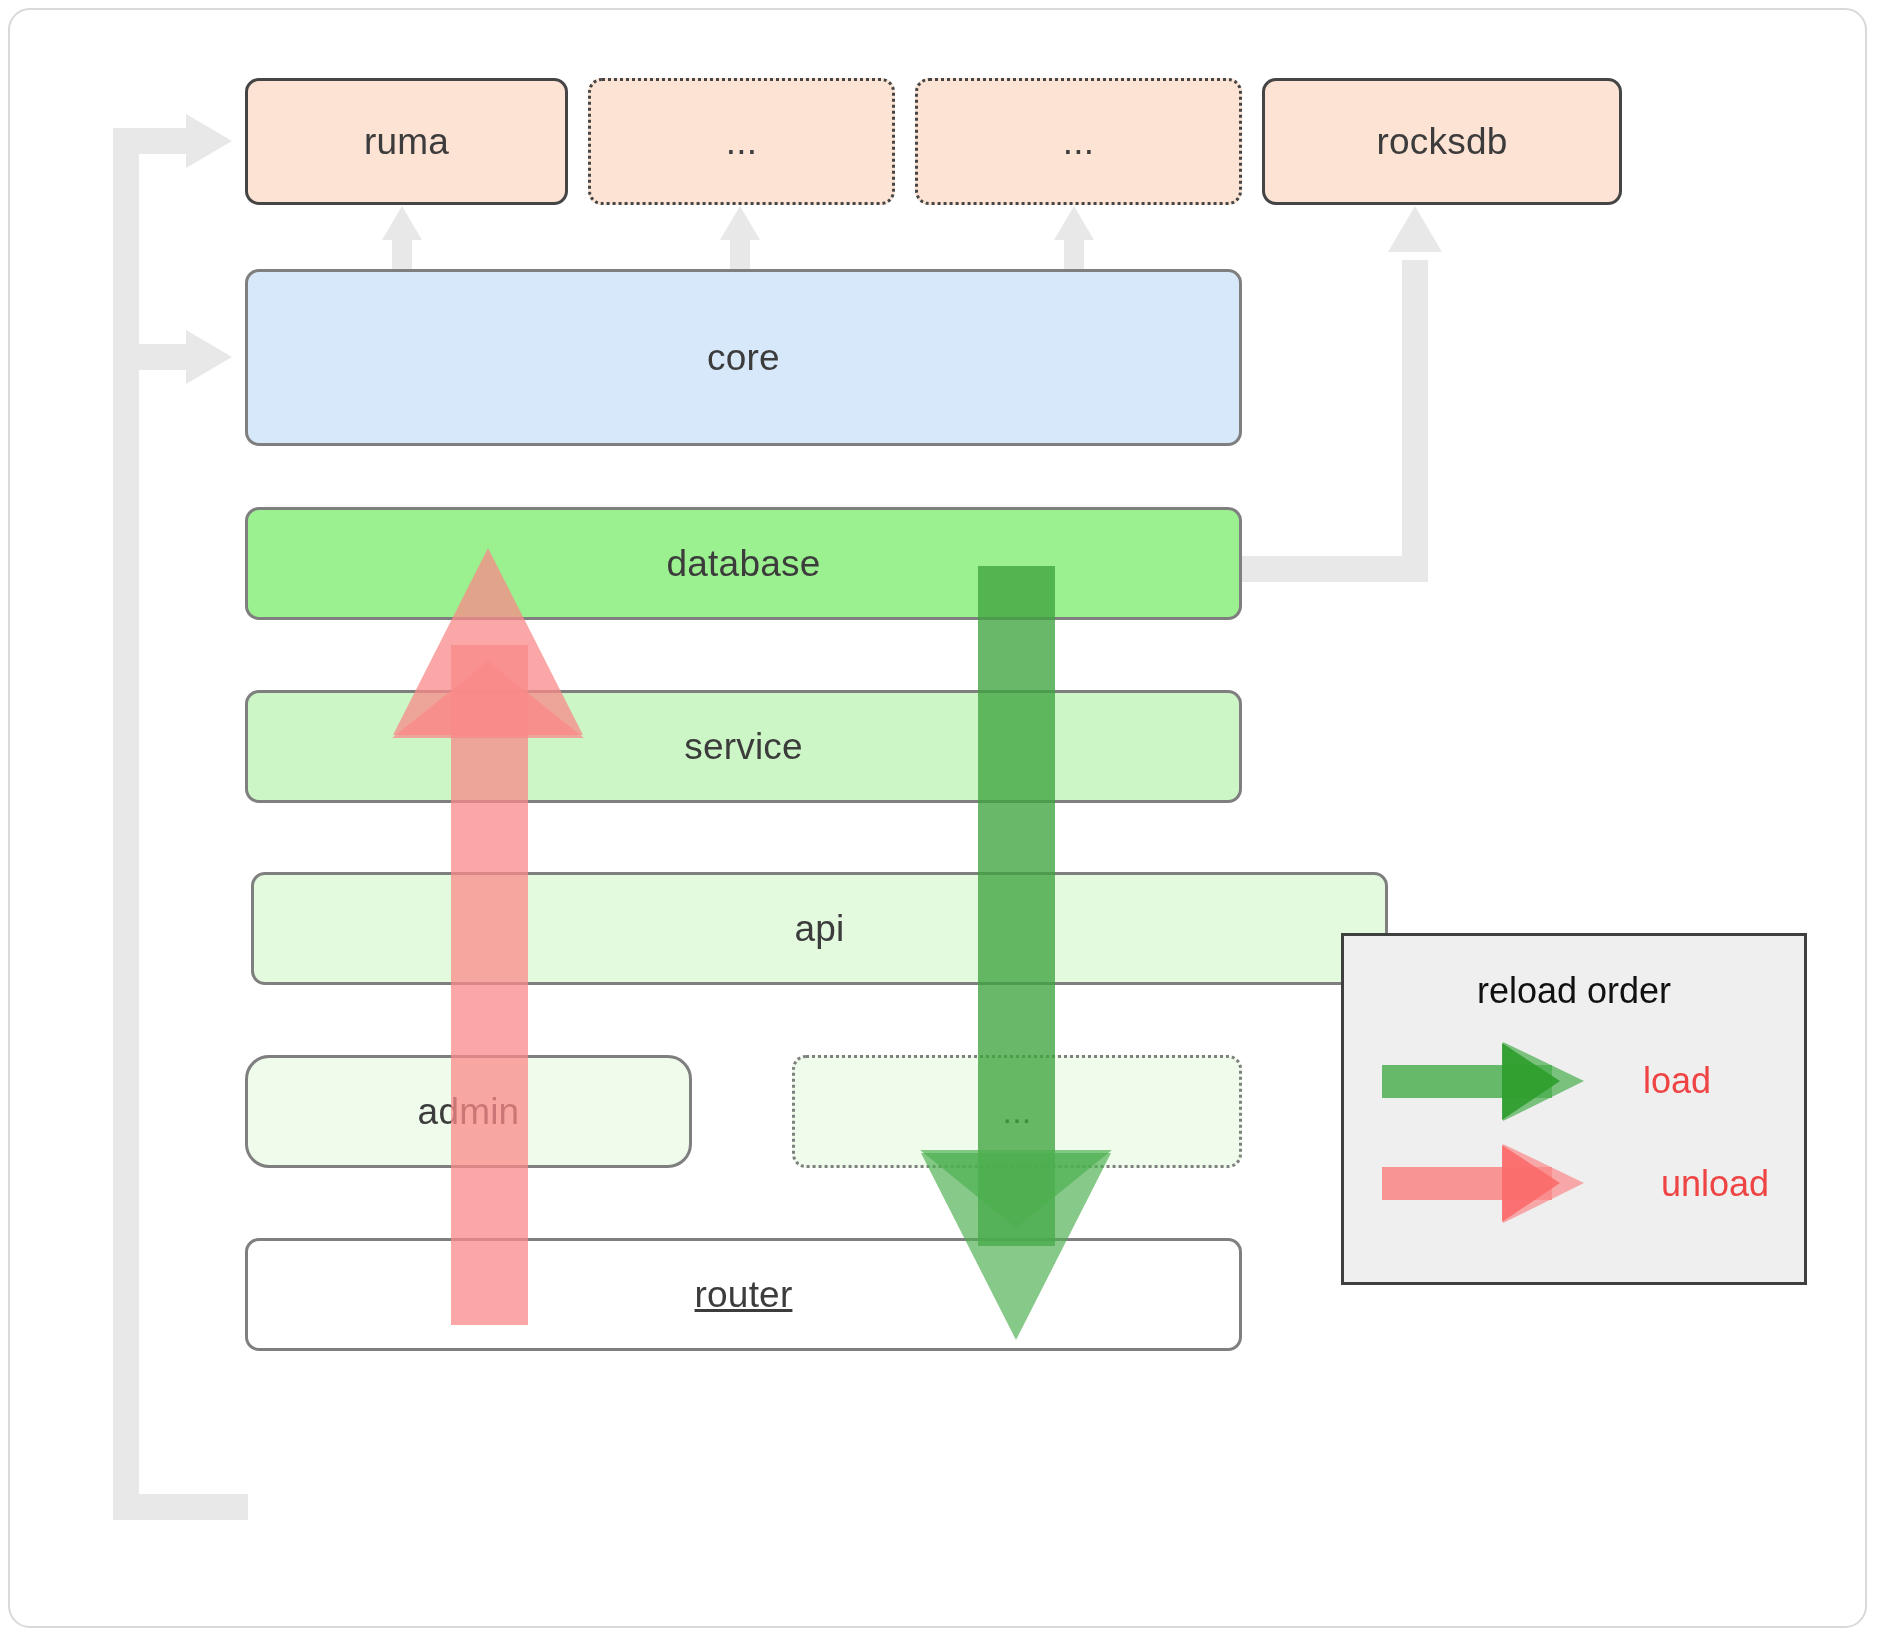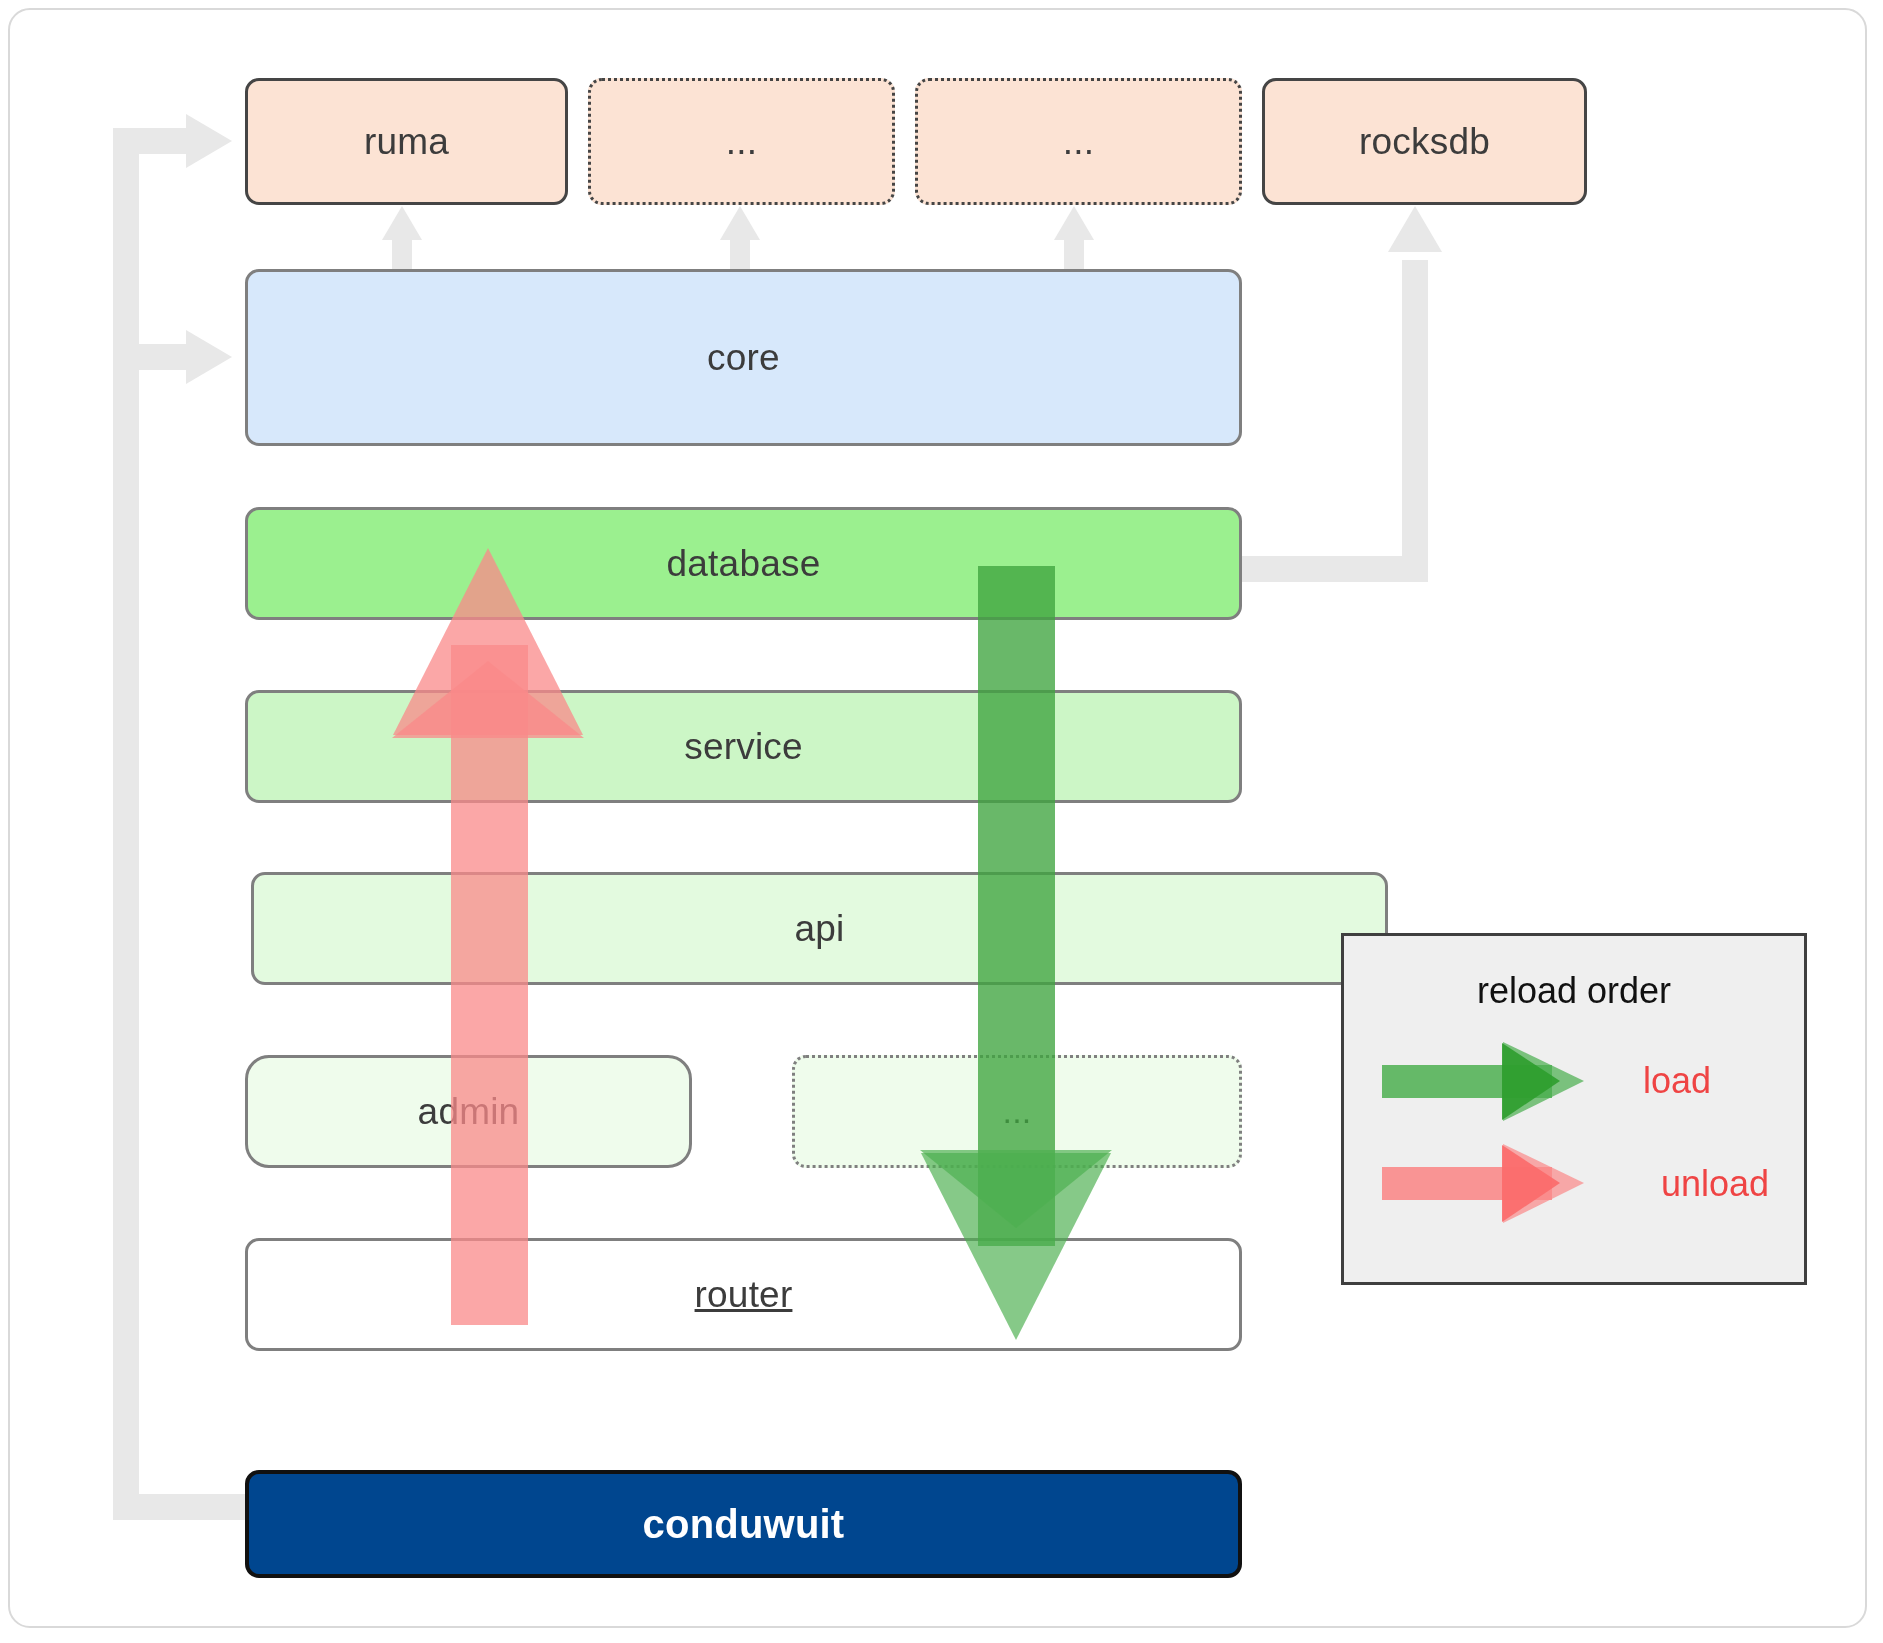--- a/index.html
+++ b/index.html
@@ -81,21 +81,21 @@
   </div>
 
   <div class="node dep dotted" style="left:588px;top:78px;width:307px;">
     <span class="static-text">...</span>
   </div>
 
   <div class="node dep dotted" style="left:915px;top:78px;width:327px;">
     <span class="static-text">...</span>
   </div>
 
-  <div class="node dep" style="left:1262px;top:78px;width:325px;">
+  <div class="node dep" style="left:1262px;top:78px;width:360px;">
     <span class="static-text">rocksdb</span>
   </div>
 
   <div class="node core" style="left:245px;top:269px;width:997px;height:177px;">
     <span class="static-text">core</span>
   </div>
 
   <div class="node service" style="left:245px;top:690px;width:997px;height:113px;">
     <span class="static-text">service</span>
   </div>
@@ -113,23 +113,20 @@
   </div>
 
   <div class="node dots-layer sm" style="left:792px;top:1055px;width:450px;height:113px;">
     <span class="static-text">...</span>
   </div>
 
   <div class="node router" style="left:245px;top:1238px;width:997px;height:113px;">
     <span class="static-text">router</span>
   </div>
 
-  <div class="node conduwuit" style="left:245px;top:1470px;width:997px;height:108px;font-size:40px;">
-    <span class="static-text">conduwuit</span>
-  </div>
 
   <svg width="1883" height="1643">
 
     <g>
       <polygon points="488,548 583,735 393,735" fill="#fa8a8a" fill-opacity="0.75"></polygon>
       <polygon points="488,661 584,738 392,738" fill="#fa8a8a" fill-opacity="0.75"></polygon>
       <rect x="451" y="645" width="77" height="680" fill="#fa8a8a" fill-opacity="0.75"></rect>
     </g>
 
     <g>

